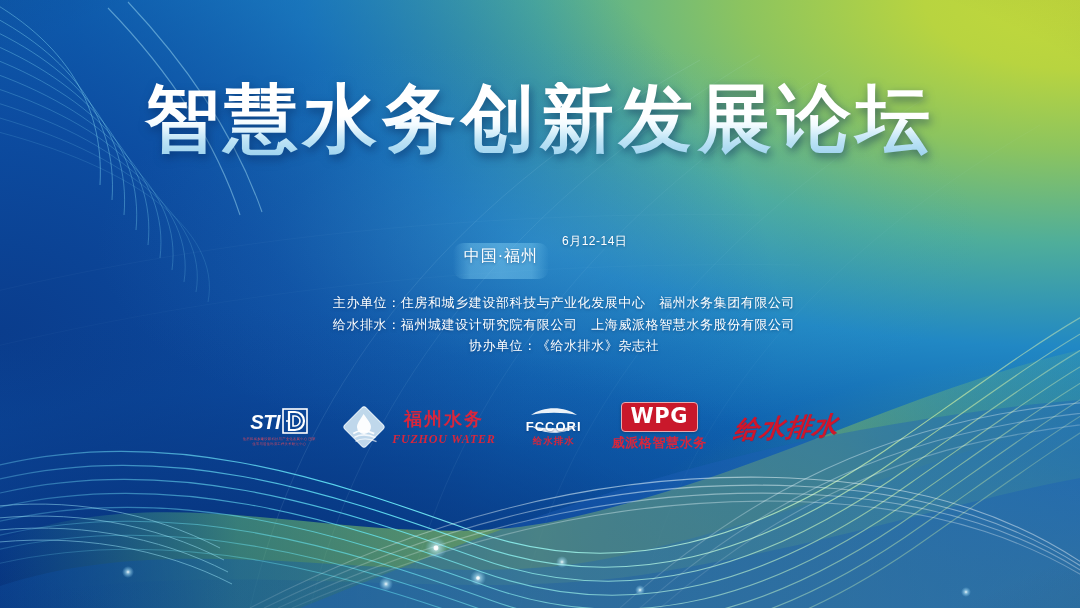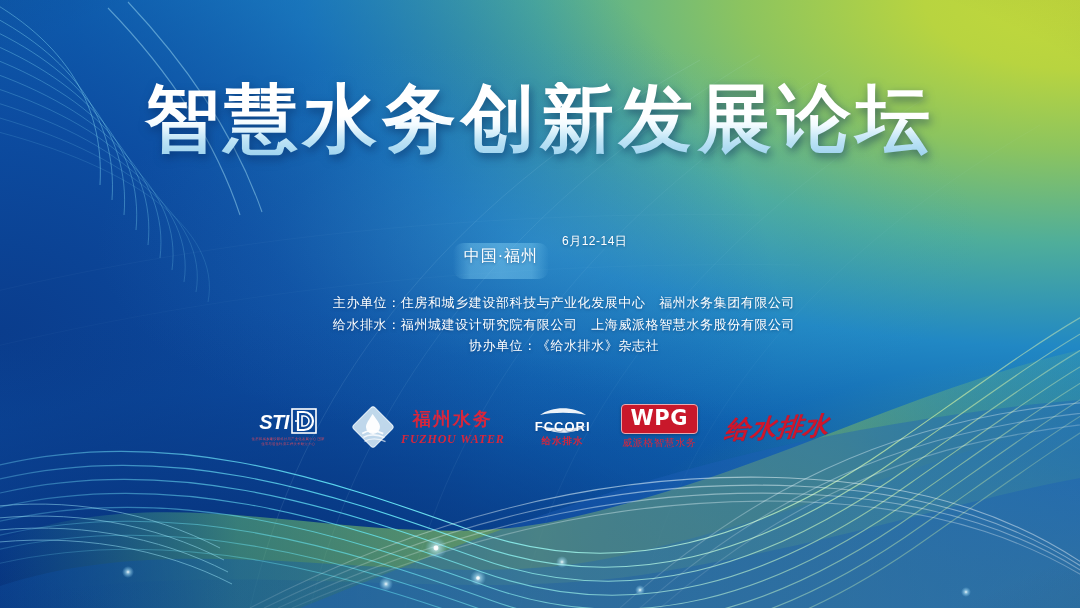--- a/index.html
+++ b/index.html
@@ -137,21 +137,21 @@
   
   .logo-wpg{flex-direction:column;gap:2px;}
   .wpg-box{
     background:#c9182b;border-radius:4px;
     padding:3px 9px 4px 9px;
     border:1.5px solid #e8aab2;
     box-shadow:0 1px 3px rgba(0,0,0,.25);
   }
   .wpg-txt{font-weight:700;font-size:21px;color:#ffffff;letter-spacing:.5px;line-height:1;
            font-family:"DejaVu Sans","Liberation Sans",sans-serif;}
-  .wpg-cn{font-size:10px;color:#d8263c;font-weight:400;letter-spacing:.6px;}
+  .wpg-cn{font-size:13px;color:#d8263c;font-weight:700;letter-spacing:.6px;}
 
   
   .logo-jspw{align-items:center;}
   .jspw-txt{
     font-family:"Liberation Serif","DejaVu Serif",serif;
     font-style:italic;font-weight:700;font-size:25px;color:#d2152a;
     letter-spacing:1px;
     transform:skewX(-9deg) rotate(-2.5deg);
     text-shadow:.5px .5px 0 rgba(150,10,25,.4);
   }

